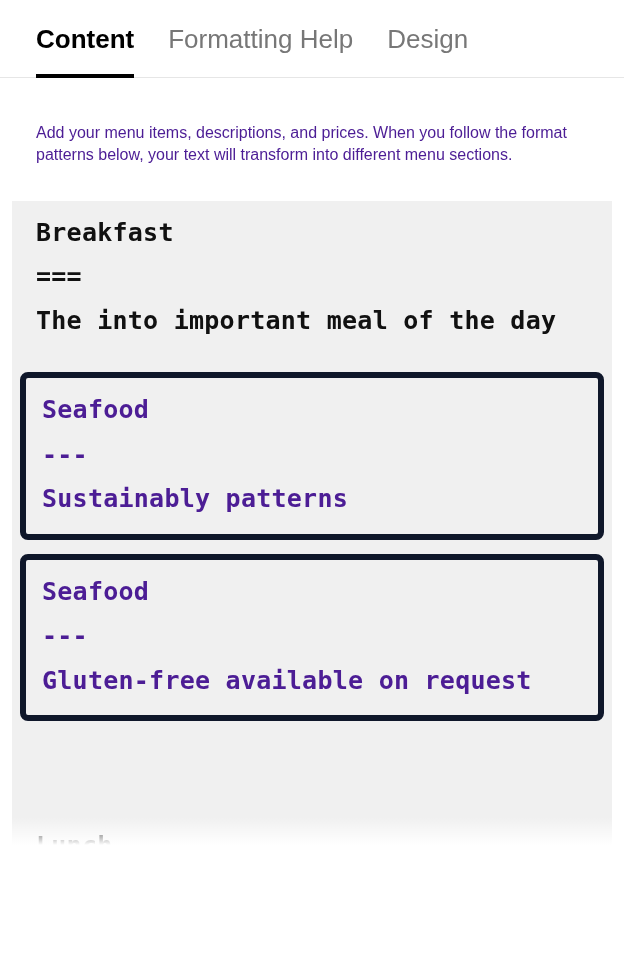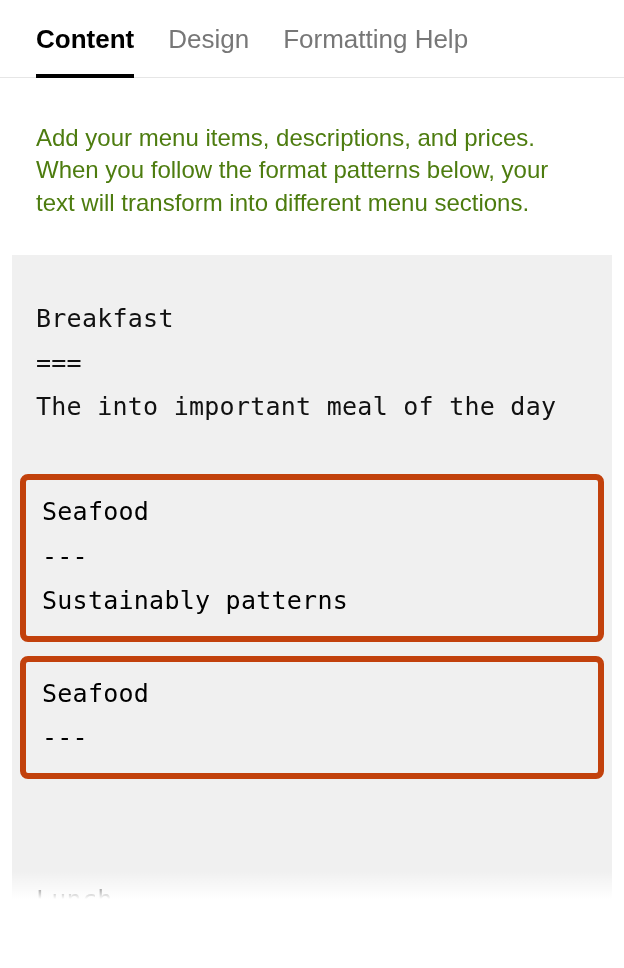--- a/index.html
+++ b/index.html
@@ -34,52 +34,53 @@
     .tab.active::after {
       content: "";
       position: absolute;
       left: 0;
       right: 0;
       bottom: -1px;
       height: 4px;
       background: #000;
     }
     .help-text {
-      font-size: 24px;
+      font-size: 16px;
       line-height: 1.35;
-      color: #4d7c0f;
+      color: #4c1d95;
       padding: 44px 36px 36px 36px;
       font-weight: 400;
     }
     .editor-pane {
       background: #f0f0f0;
       margin: 0 12px 0 12px;
-      padding: 42px 0 0 0;
+      padding: 10px 0 0 0;
       overflow: hidden;
       height: 650px;
       position: relative;
+      font-weight: bold;
     }
     .block {
       padding: 0 24px 30px 24px;
       font-family: ui-monospace, SFMono-Regular, "SF Mono", Menlo, Consolas, monospace;
       font-size: 25px;
       line-height: 1.75;
       letter-spacing: 0.25px;
       color: #111;
     }
     .highlighted {
-      border: 6px solid #c2410c;
+      border: 6px solid #0f172a;
       border-radius: 8px;
-      margin: 16px 8px 14px 8px;
+      margin: 0 8px 14px 8px;
       padding: 10px 16px 12px 16px;
       font-family: ui-monospace, SFMono-Regular, "SF Mono", Menlo, Consolas, monospace;
       font-size: 25px;
       line-height: 1.78;
       letter-spacing: 0.25px;
-      color: #000000;
+      color: #4c1d95;
       background: #f0f0f0;
     }
     .highlighted.second { margin-top: 8px; }
     .cutoff {
       position: absolute;
       bottom: 0;
       left: 24px;
       font-family: ui-monospace, SFMono-Regular, "SF Mono", Menlo, Consolas, monospace;
       font-size: 25px;
       letter-spacing: 0.25px;
@@ -103,22 +104,22 @@
       pointer-events: none;
     }
   </style>
 </head>
 <body>
 
 <div class="container">
 
   <div class="tabs">
     <div class="tab active">Content</div>
+    <div class="tab">Formatting Help</div>
     <div class="tab">Design</div>
-    <div class="tab">Formatting Help</div>
   </div>
 
   <div class="help-text">Add your menu items, descriptions, and prices. When you follow the format patterns below, your text will transform into different menu sections.</div>
 
   <div class="editor-pane">
 
     <div class="block">
       <div>Breakfast</div>
       <div>===</div>
       <div>The into important meal of the day</div>
@@ -126,20 +127,21 @@
 
     <div class="highlighted">
       <div>Seafood</div>
       <div>---</div>
       <div>Sustainably patterns</div>
     </div>
 
     <div class="highlighted second">
       <div>Seafood</div>
       <div>---</div>
+      <div>Gluten-free available on request</div>
     </div>
 
     <div class="cutoff">Lunch</div>
     <div class="fade-bottom"></div>
   </div>
 
   <div class="page-fade"></div>
 </div>
 
 </body></html>

